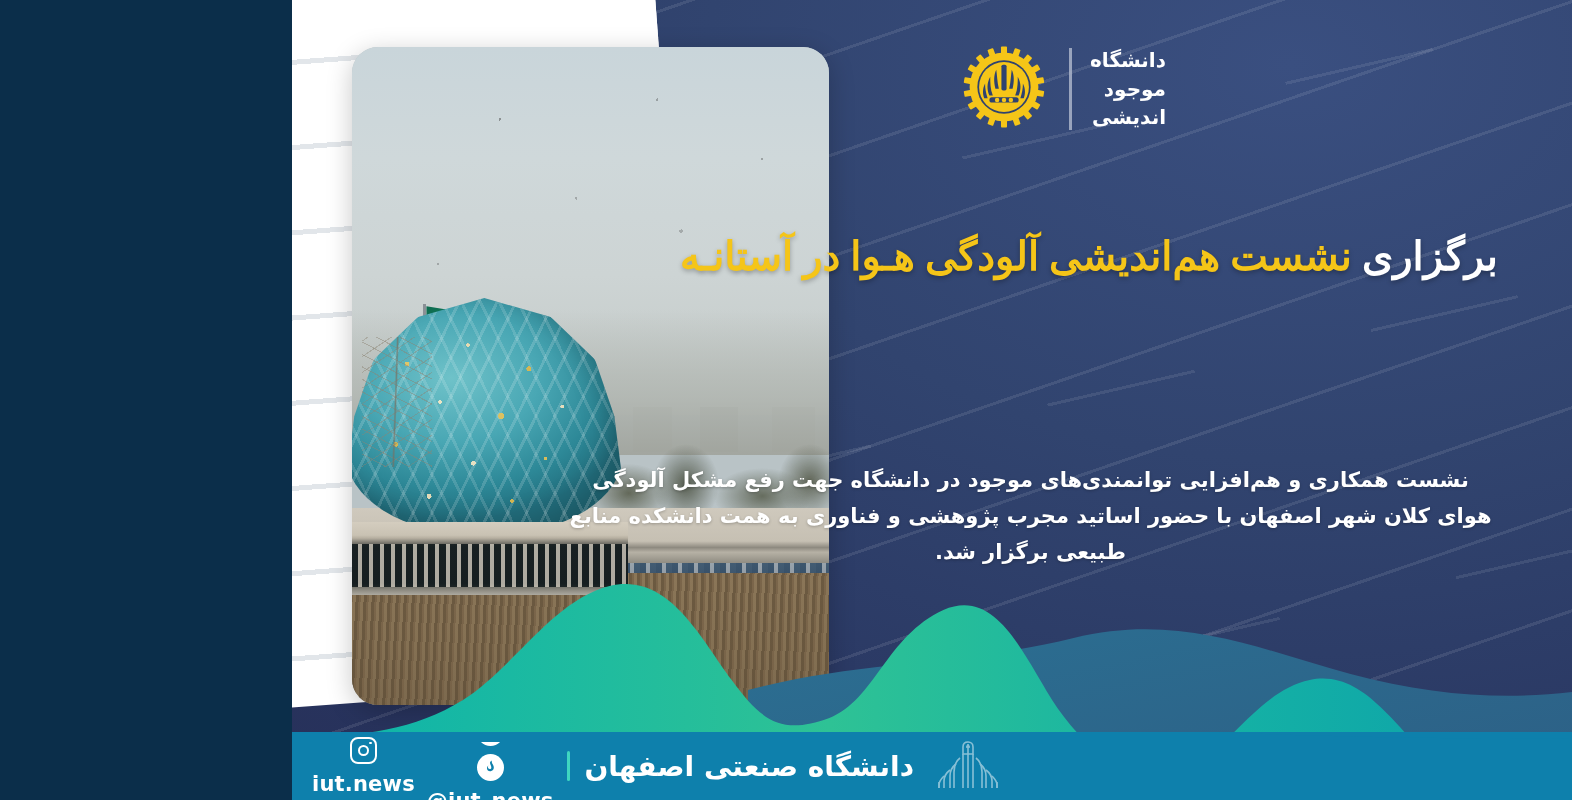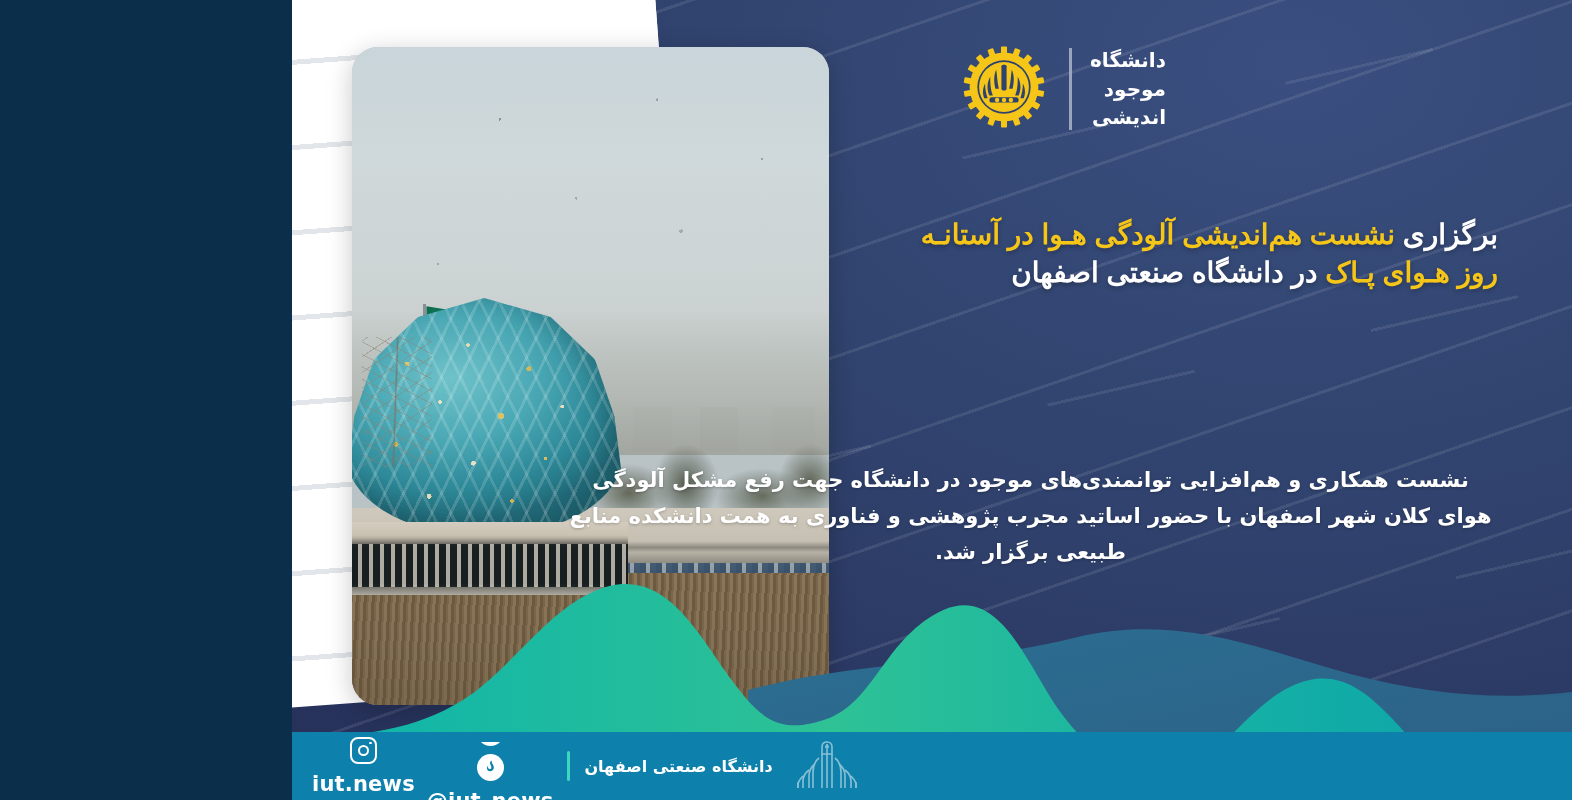--- a/index.html
+++ b/index.html
@@ -246,21 +246,21 @@
   }
   .ico-ig::after{
     content:"";position:absolute;top:3px;right:3px;width:2.6px;height:2.6px;
     border-radius:50%;background:#fff;
   }
   .f-sep{
     width:3px;height:30px;background:#3fd6c0;margin:0 14px;
     border-radius:2px;
   }
   .f-fa{
-    color:#fff; font-size:16px; font-weight:bold; direction:rtl;
+    color:#fff; font-size:28px; font-weight:bold; direction:rtl;
     font-family:"DejaVu Sans","Liberation Sans",sans-serif;
   }
   .f-bldg{ margin-left:16px; opacity:.5; }
 
   
   .brand{
     position:absolute; right:406px; top:44px;
     display:flex; align-items:center; gap:0;
     direction:rtl; z-index:5;
   }
@@ -272,24 +272,25 @@
   .brand-div{ width:3px; height:82px; background:#aab4c9; opacity:.85; }
   .brand-mark{ margin-right:22px; }
 
   
   .headline{
     position:absolute; right:74px; top:216px; width:945px;
     text-align:right; direction:rtl; z-index:5;
     line-height:1.34;
   }
   .headline .ln{
-    font-size:28px; font-weight:bold; color:#ffffff;
+    font-size:40px; font-weight:bold; color:#ffffff;
     white-space:nowrap;
     text-shadow:0 2px 5px rgba(0,0,0,.28);
-    font-family:Liberation Sans, sans-serif;
+    font-family:Liberation Serif, serif;
+    margin-top:14px;
   }
   .headline .hl{ color:#f5c518; }
 
   .lede{
     position:absolute; right:74px; top:462px; width:935px;
     text-align:center; direction:rtl; z-index:5;
     color:#ffffff; font-size:21px; font-weight:bold; line-height:1.72;
     text-shadow:0 1px 3px rgba(0,0,0,.25);
     font-family:"DejaVu Sans","Liberation Sans",sans-serif;
   }
@@ -380,21 +381,20 @@
           <circle cx="42" cy="65" r="2.6" fill="#f5c518"></circle>
           <circle cx="50" cy="65" r="2.6" fill="#f5c518"></circle>
           <circle cx="58" cy="65" r="2.6" fill="#f5c518"></circle>
         </g>
       </svg>
     </div>
   </div>
 
   <div class="headline">
     <div class="ln"><span>برگزاری </span><span class="hl">نشست هم‌اندیشی آلودگی هـوا در آستانـه</span></div>
-    <div class="ln"><span class="hl">روز هـوای پـاک </span><span>در دانشگاه صنعتی اصفهان</span></div>
   </div>
 
   <div class="lede">نشست همکاری و هم‌افزایی توانمندی‌های موجود در دانشگاه جهت رفع مشکل آلودگی هوای کلان شهر اصفهان با حضور اساتید مجرب پژوهشی و فناوری به همت دانشکده منابع طبیعی برگزار شد.</div>
 
   <div class="waves">
     <svg viewBox="0 0 1572 260" preserveAspectRatio="none" aria-hidden="true">
       <defs>
         <linearGradient id="gSteel" x1="0" y1="0" x2="1" y2="1">
           <stop offset="0%" stop-color="#2b6f92"></stop>
           <stop offset="100%" stop-color="#2d5f85"></stop>

